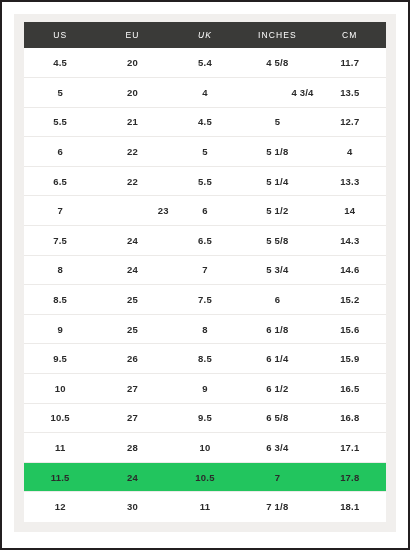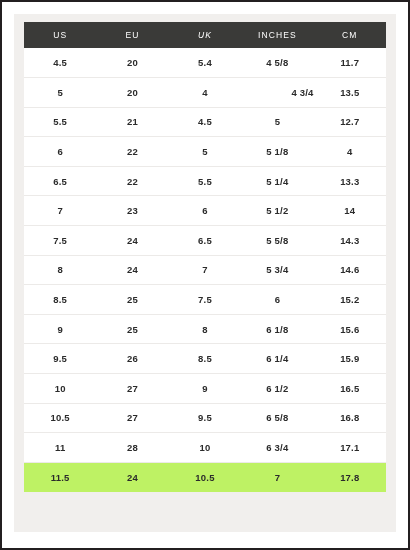--- a/index.html
+++ b/index.html
@@ -133,21 +133,21 @@
           </tr>
           <tr style="background: rgb(255, 255, 255); border-bottom-color: rgb(236, 234, 232);">
             <td style="color: rgb(43, 43, 43);">6.5</td>
             <td style="color: rgb(43, 43, 43);">22</td>
             <td style="color: rgb(43, 43, 43);">5.5</td>
             <td style="color: rgb(43, 43, 43);">5 1/4</td>
             <td style="color: rgb(43, 43, 43);">13.3</td>
           </tr>
           <tr style="background: rgb(255, 255, 255); border-bottom-color: rgb(236, 234, 232);">
             <td style="color: rgb(43, 43, 43);">7</td>
-            <td style="color: rgb(43, 43, 43);">23</td>
+            <td style="color: rgb(43, 43, 43); text-align: right;">23</td>
             <td style="color: rgb(43, 43, 43);">6</td>
             <td style="color: rgb(43, 43, 43);">5 1/2</td>
             <td style="color: rgb(43, 43, 43);">14</td>
           </tr>
           <tr style="background: rgb(255, 255, 255); border-bottom-color: rgb(236, 234, 232);">
             <td style="color: rgb(43, 43, 43);">7.5</td>
             <td style="color: rgb(43, 43, 43);">24</td>
             <td style="color: rgb(43, 43, 43);">6.5</td>
             <td style="color: rgb(43, 43, 43);">5 5/8</td>
             <td style="color: rgb(43, 43, 43);">14.3</td>
@@ -194,24 +194,31 @@
             <td style="color: rgb(43, 43, 43);">6 5/8</td>
             <td style="color: rgb(43, 43, 43);">16.8</td>
           </tr>
           <tr style="background: rgb(255, 255, 255); border-bottom-color: rgb(236, 234, 232);">
             <td style="color: rgb(43, 43, 43);">11</td>
             <td style="color: rgb(43, 43, 43);">28</td>
             <td style="color: rgb(43, 43, 43);">10</td>
             <td style="color: rgb(43, 43, 43);">6 3/4</td>
             <td style="color: rgb(43, 43, 43);">17.1</td>
           </tr>
-          <tr style="background: #bef264; border-bottom-color: rgb(236, 234, 232);">
+          <tr style="background: #22c55e; border-bottom-color: rgb(236, 234, 232);">
             <td style="color: rgb(43, 43, 43);">11.5</td>
             <td style="color: rgb(43, 43, 43);">24</td>
             <td style="color: rgb(43, 43, 43);">10.5</td>
             <td style="color: rgb(43, 43, 43);">7</td>
             <td style="color: rgb(43, 43, 43);">17.8</td>
           </tr>
+          <tr style="background: rgb(255, 255, 255); border-bottom-color: rgb(236, 234, 232);">
+            <td style="color: rgb(43, 43, 43);">12</td>
+            <td style="color: rgb(43, 43, 43);">30</td>
+            <td style="color: rgb(43, 43, 43);">11</td>
+            <td style="color: rgb(43, 43, 43);">7 1/8</td>
+            <td style="color: rgb(43, 43, 43);">18.1</td>
+          </tr>
         </tbody>
     </table>
 
   </div>
 </div>
 
 </body></html>

